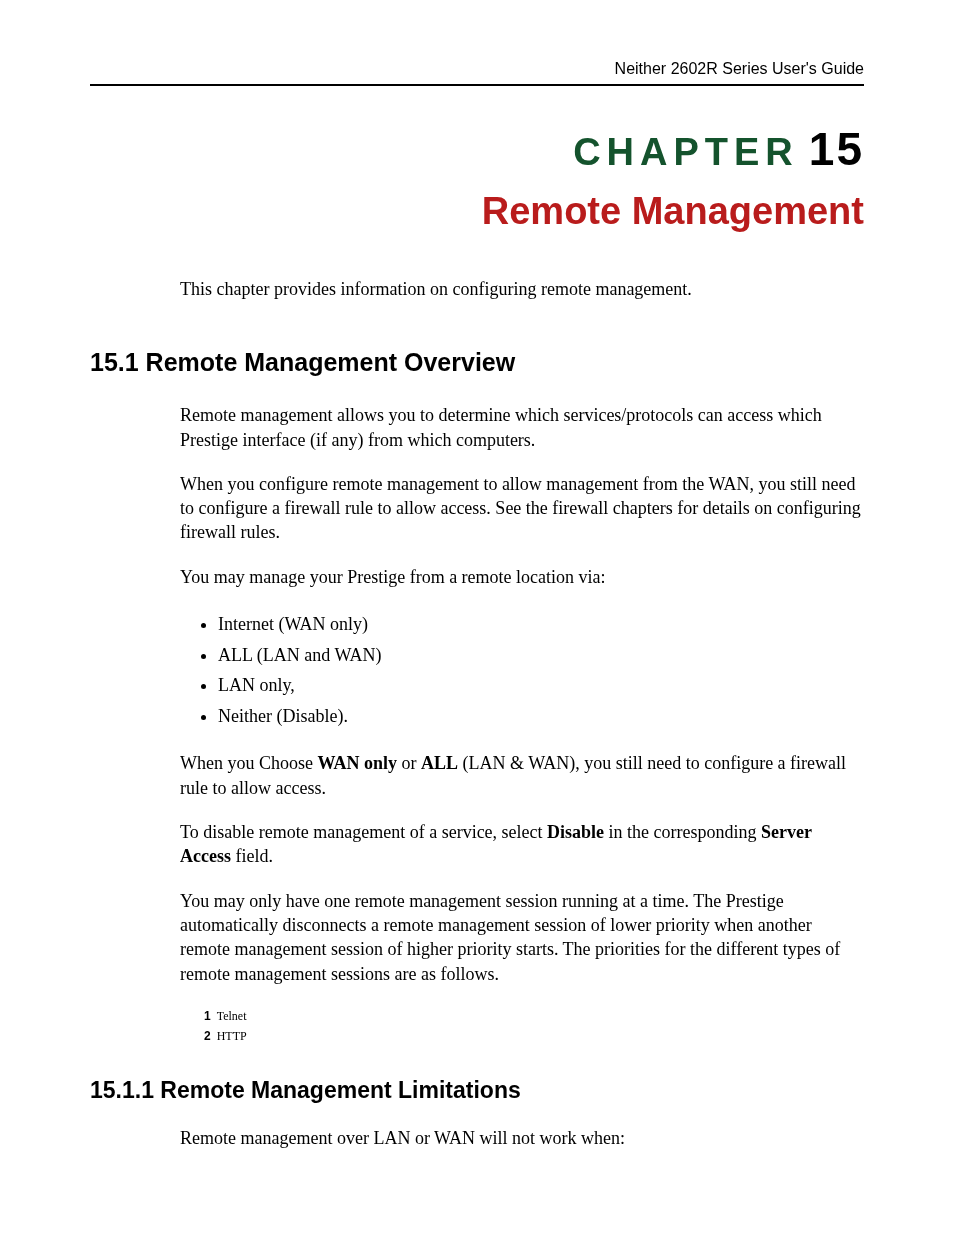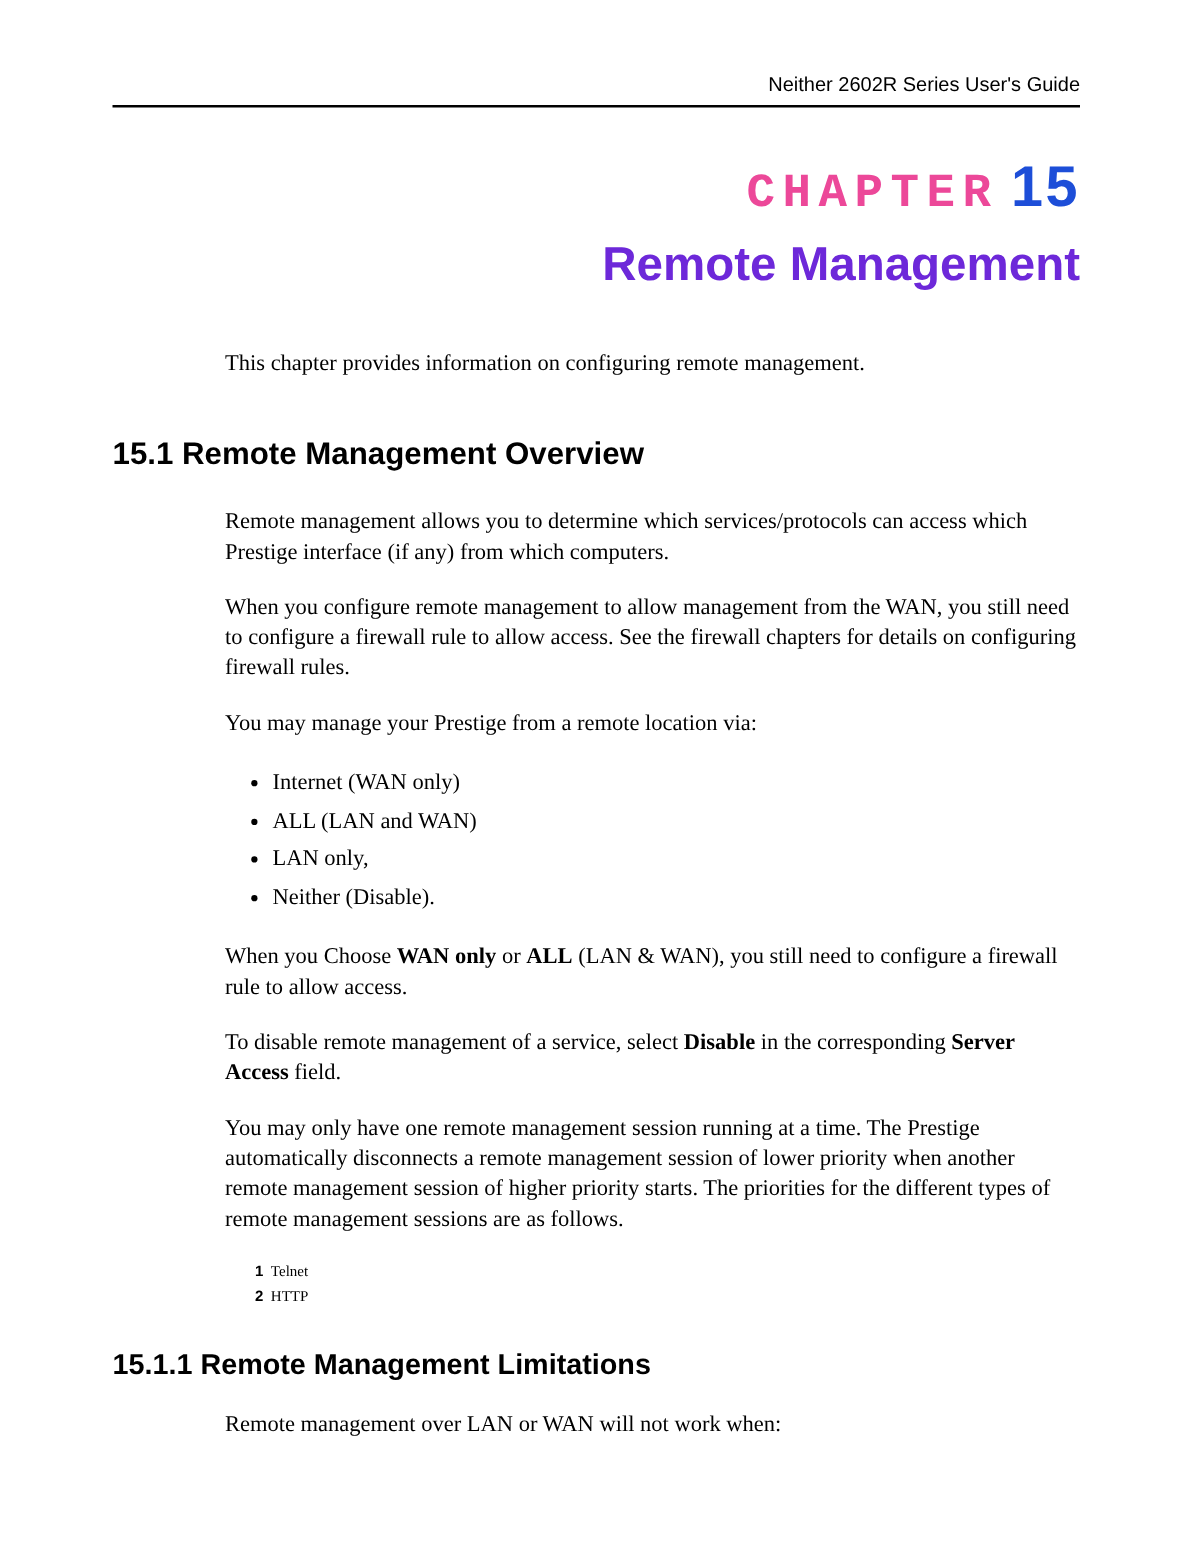--- a/index.html
+++ b/index.html
@@ -20,36 +20,36 @@
     font-family: Arial, Helvetica, sans-serif;
     padding-bottom: 6px;
     border-bottom: 2px solid #000;
     margin-bottom: 36px;
   }
   .chapter-block {
     text-align: right;
     margin-bottom: 42px;
   }
   .chapter-kicker {
-    color: #ec4899;
-    font-family: Liberation Mono, monospace;
+    color: #14532d;
+    font-family: Liberation Sans, sans-serif;
     font-weight: bold;
     font-size: 38px;
     letter-spacing: 6px;
   }
   .chapter-num {
-    color: #1d4ed8;
+    color: #000000;
     font-family: Arial, Helvetica, sans-serif;
     font-weight: bold;
     font-size: 46px;
     letter-spacing: 2px;
     margin-left: 6px;
   }
   .chapter-title {
-    color: #6d28d9;
+    color: #b91c1c;
     font-family: Arial, Helvetica, sans-serif;
     font-weight: bold;
     font-size: 38px;
     line-height: 1.35;
     margin-top: 10px;
   }
   .intro {
     font-size: 18px;
     margin: 0 0 48px 90px;
   }

